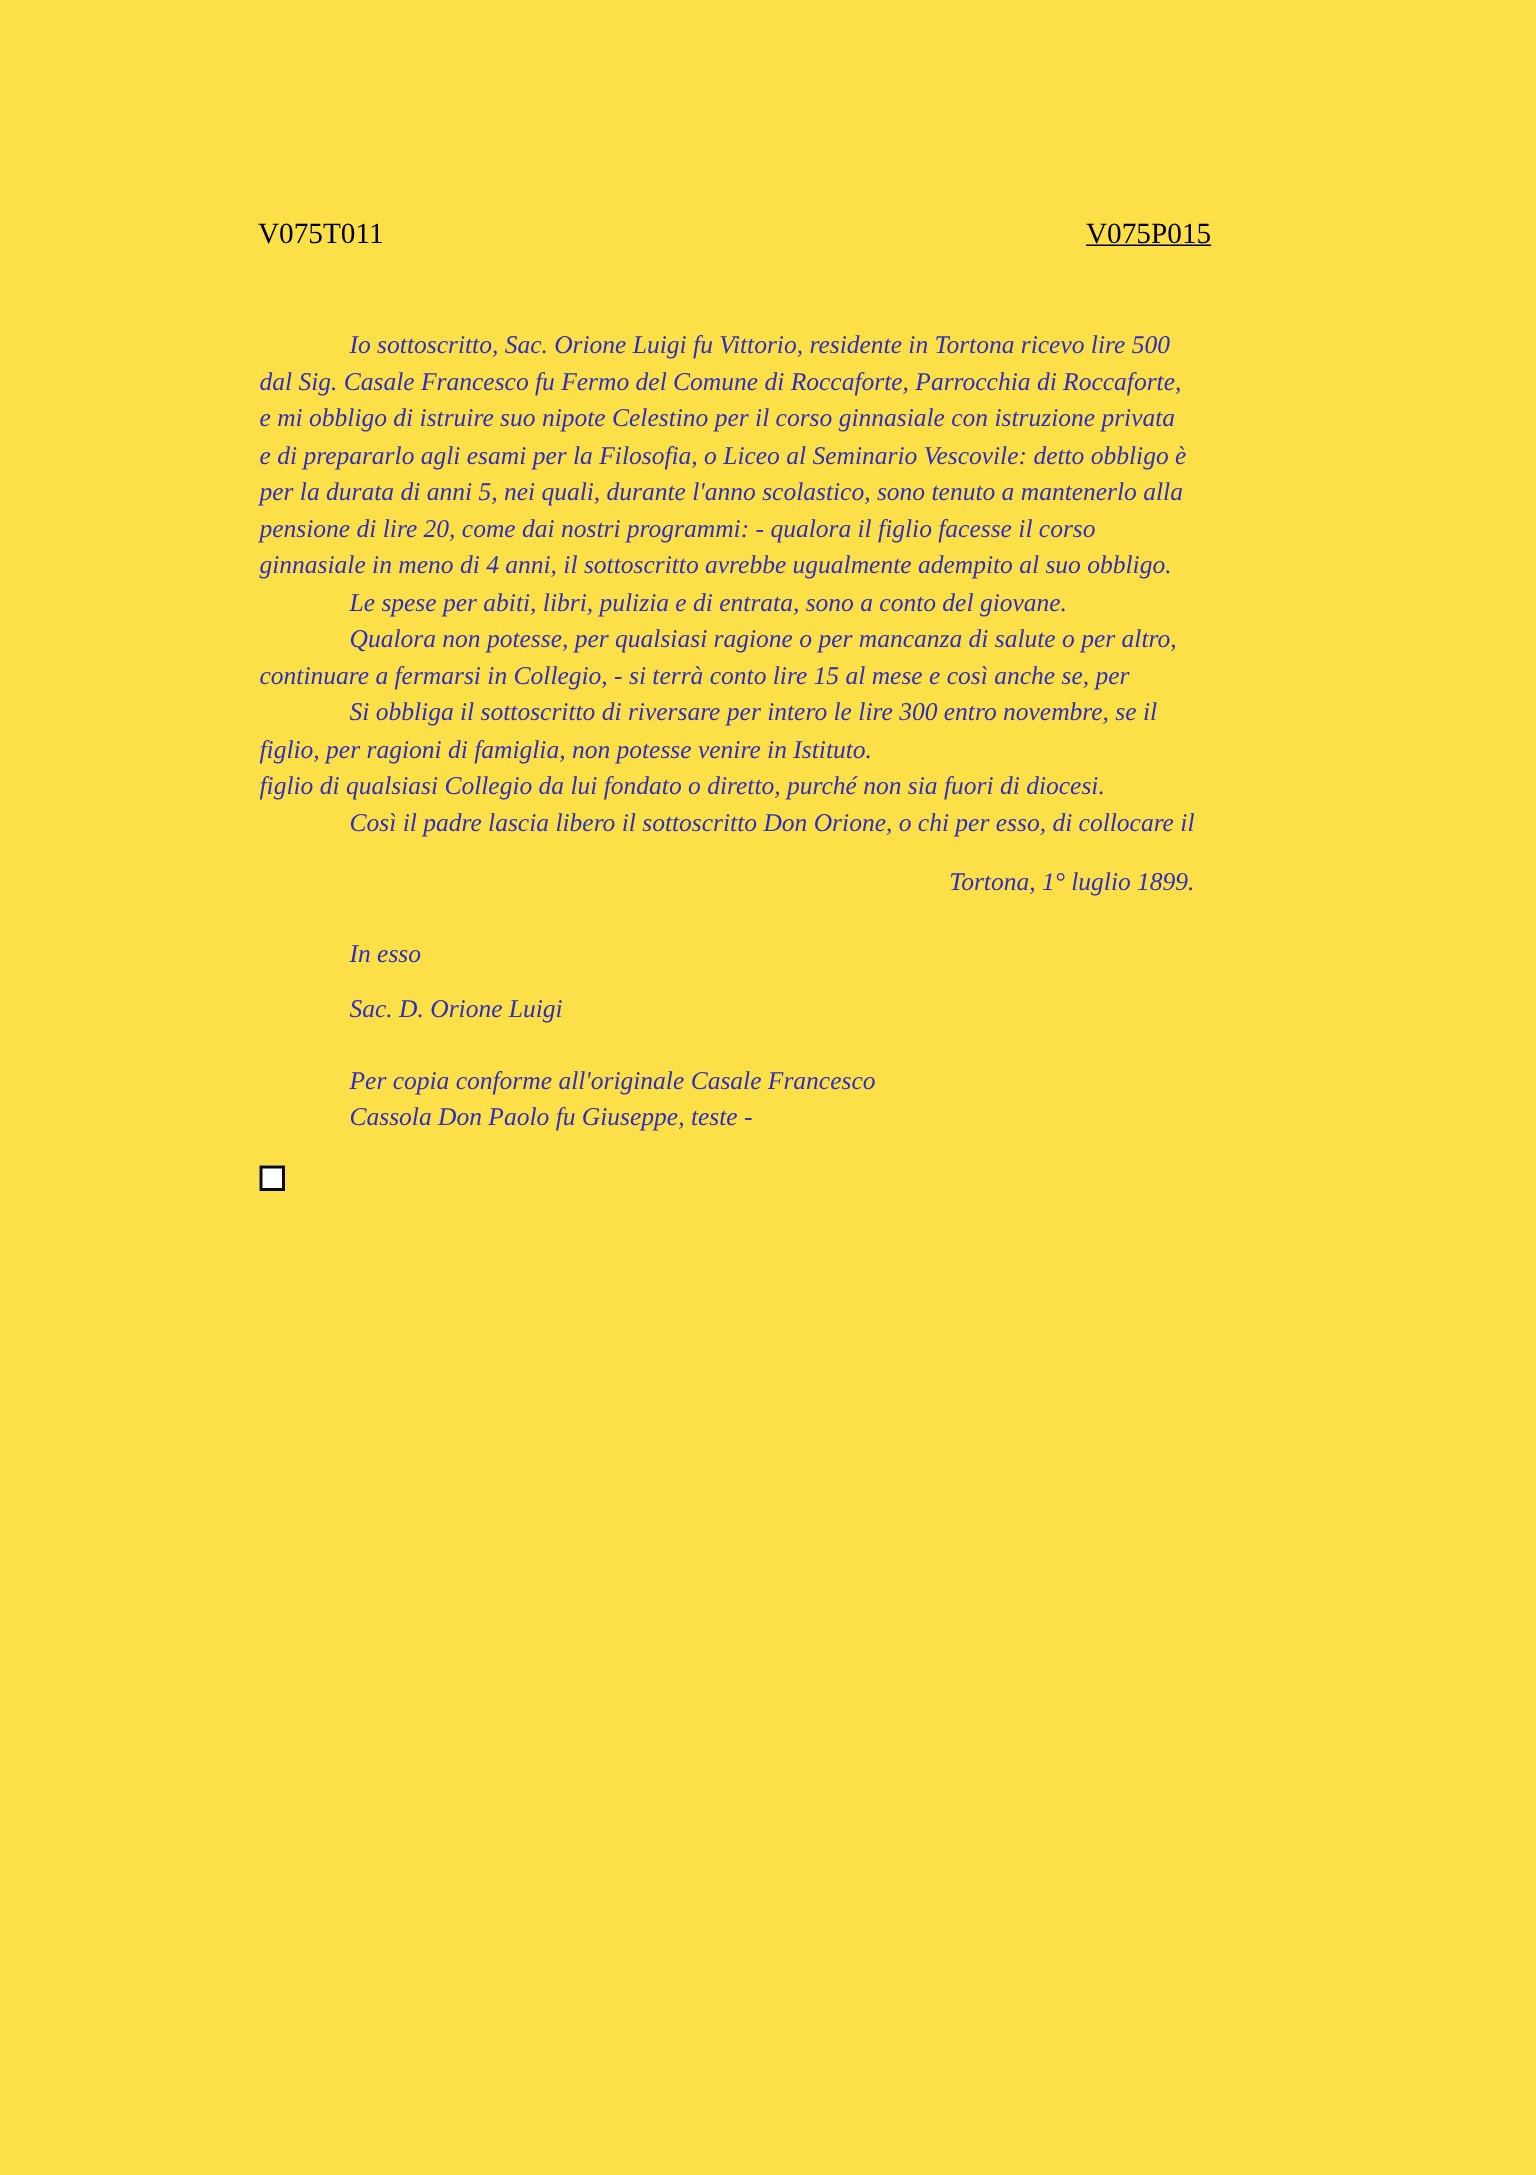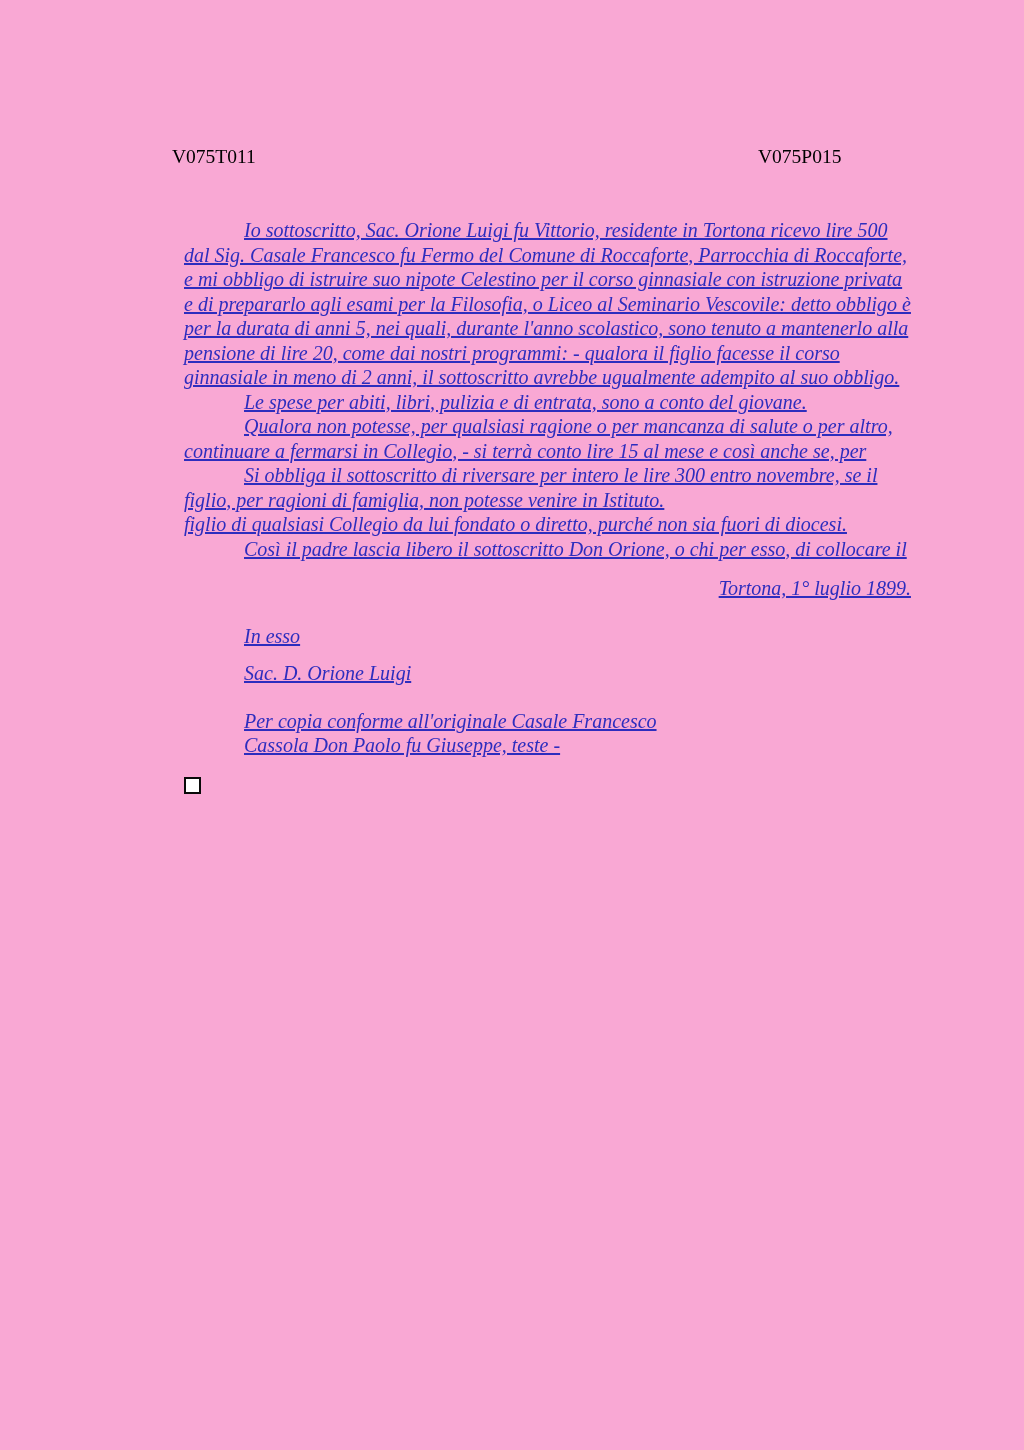--- a/index.html
+++ b/index.html
@@ -1,45 +1,44 @@
 <!DOCTYPE html>
 <html><head>
 <meta charset="utf-8">
 <style>
   html, body { margin: 0; padding: 0; background: #ffffff; }
   .page {
     position: relative;
     width: 1024px;
     height: 1450px;
-    background: #f9a8d4;
+    background: #fde047;
     font-family: "Liberation Serif", serif;
     overflow: hidden;
   }
   .header {
     position: absolute;
     top: 146px;
     left: 0;
     width: 100%;
     height: 24px;
     color: #000000;
     font-size: 19.5px;
     font-style: normal;
   }
   .code-left  { position: absolute; left: 172px; top: 0; }
-  .code-right { position: absolute; left: 758px; top: 0; }
+  .code-right { position: absolute; left: 724px; top: 0; text-decoration: underline; }
   .body-text {
     position: absolute;
     top: 218px;
-    left: 184px;
+    left: 173px;
     color: #2d2dbe;
     font-style: italic;
-    font-size: 20px;
+    font-size: 17px;
     line-height: 24.5px;
     white-space: nowrap;
-    text-decoration: underline;
   }
   .line { height: 24.5px; }
   .indent { padding-left: 60px; }
   .dateline    { margin-top: 15px; text-align: right; }
   .attestation { margin-top: 23px; }
   .signature   { margin-top: 13px; }
   .copy-note   { margin-top: 23px; }
   .checkbox {
     margin-top: 19px;
     width: 13px;
@@ -60,21 +59,21 @@
 
   <div class="body-text">
 
     <div class="para">
       <div class="line indent">Io sottoscritto, Sac. Orione Luigi fu Vittorio, residente in Tortona ricevo lire 500</div>
       <div class="line">dal Sig. Casale Francesco fu Fermo del Comune di Roccaforte, Parrocchia di Roccaforte,</div>
       <div class="line">e mi obbligo di istruire suo nipote Celestino per il corso ginnasiale con istruzione privata</div>
       <div class="line">e di prepararlo agli esami per la Filosofia, o Liceo al Seminario Vescovile: detto obbligo è</div>
       <div class="line">per la durata di anni 5, nei quali, durante l'anno scolastico, sono tenuto a mantenerlo alla</div>
       <div class="line">pensione di lire 20, come dai nostri programmi: - qualora il figlio facesse il corso</div>
-      <div class="line">ginnasiale in meno di 2 anni, il sottoscritto avrebbe ugualmente adempito al suo obbligo.</div>
+      <div class="line">ginnasiale in meno di 4 anni, il sottoscritto avrebbe ugualmente adempito al suo obbligo.</div>
     </div>
 
     <div class="para">
       <div class="line indent">Le spese per abiti, libri, pulizia e di entrata, sono a conto del giovane.</div>
     </div>
 
     <div class="para">
       <div class="line indent">Qualora non potesse, per qualsiasi ragione o per mancanza di salute o per altro,</div>
       <div class="line">continuare a fermarsi in Collegio, - si terrà conto lire 15 al mese e così anche se, per</div>
     </div>

